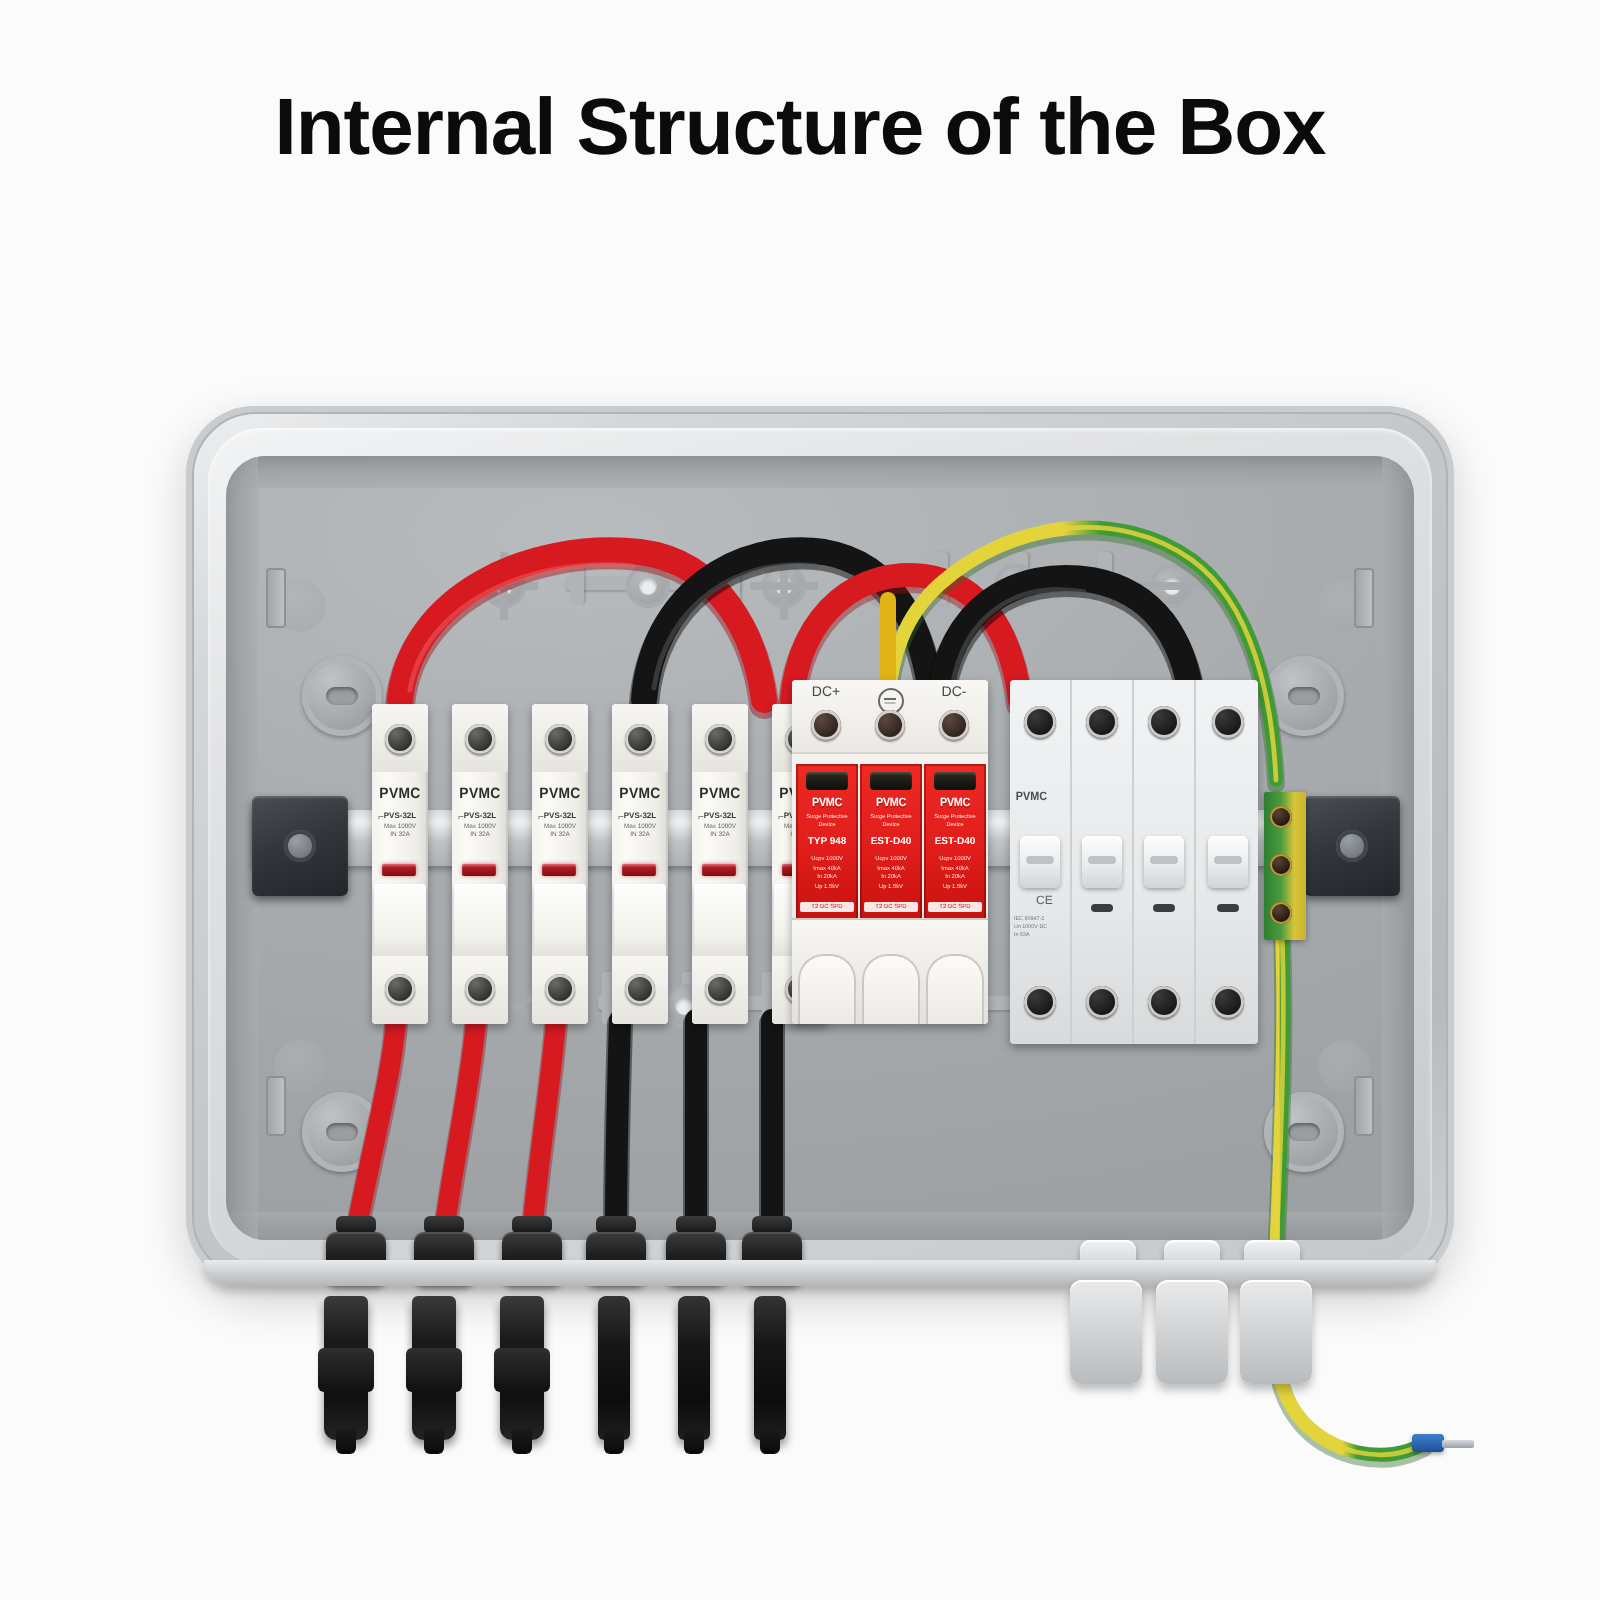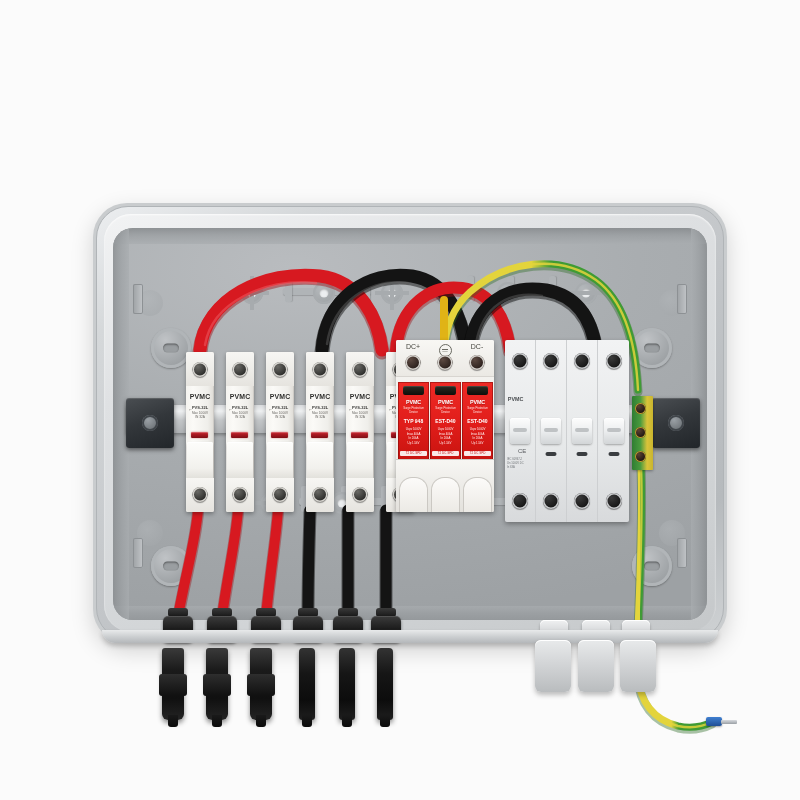--- a/index.html
+++ b/index.html
@@ -349,20 +349,21 @@
   .ferrule-pin{
     position:absolute;width:16px;height:4px;border-radius:1px;
     background:linear-gradient(180deg,#d7dade,#9aa0a5);
   }
 </style>
 </head>
 <body>
 
 <div class="stage">
 
+  <div id="page-title">Internal Structure of the Box</div>
 
   <div class="enclosure-shadow"></div>
   <div class="enclosure-rim"></div>
   <div class="enclosure-rim2"></div>
 
   <div class="enclosure-inner">
     <div class="inner-wall-top"></div>
     <div class="inner-wall-bot"></div>
     <div class="inner-wall-l"></div>
     <div class="inner-wall-r"></div>

